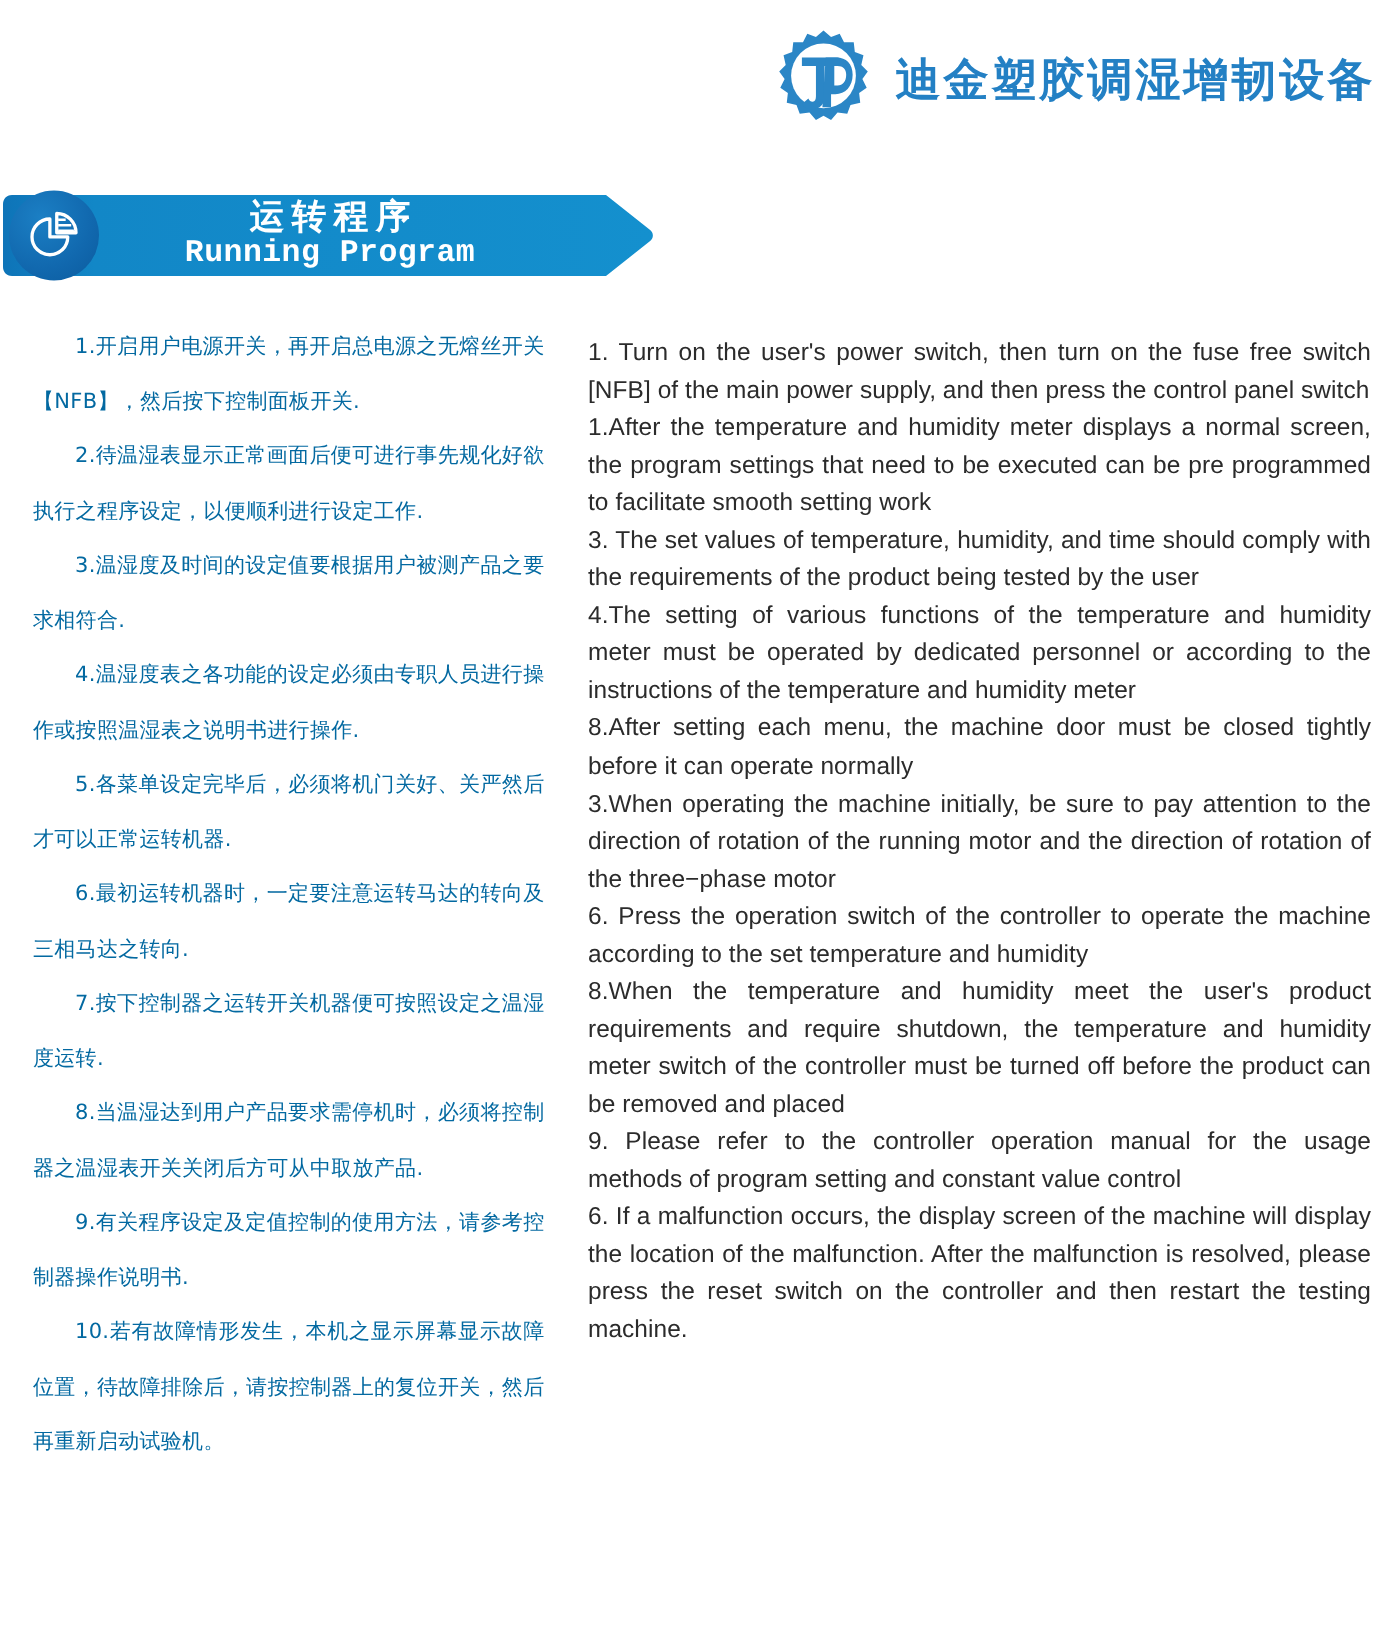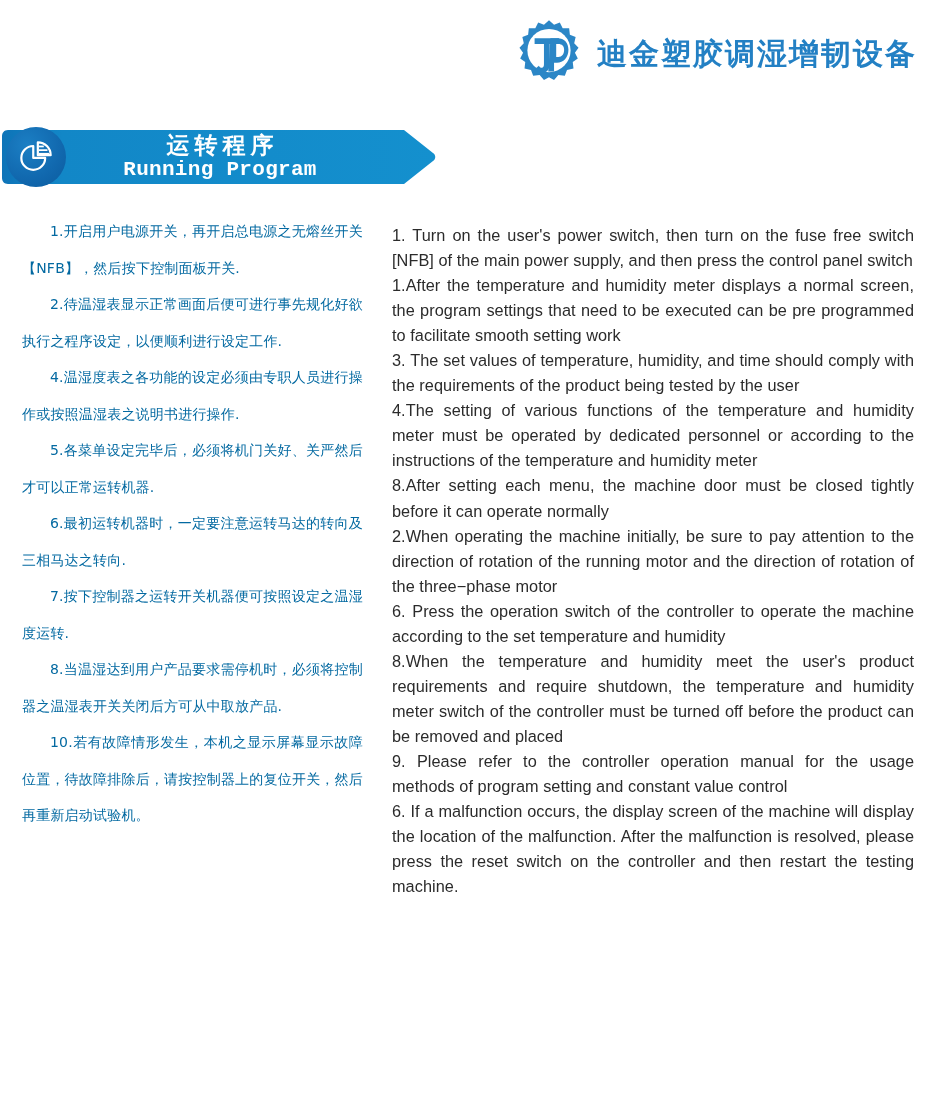--- a/index.html
+++ b/index.html
@@ -213,34 +213,36 @@
       <div class="banner-en">Running Program</div>
     </div>
   </div>
 </div>
 
 <div class="columns">
 
   <div class="col-cn">
     <p class="p-cn">1.开启用户电源开关，再开启总电源之无熔丝开关【NFB】，然后按下控制面板开关.</p>
     <p class="p-cn">2.待温湿表显示正常画面后便可进行事先规化好欲执行之程序设定，以便顺利进行设定工作.</p>
+    <p class="p-cn">3.温湿度及时间的设定值要根据用户被测产品之要求相符合.</p>
     <p class="p-cn">4.温湿度表之各功能的设定必须由专职人员进行操作或按照温湿表之说明书进行操作.</p>
     <p class="p-cn">5.各菜单设定完毕后，必须将机门关好、关严然后才可以正常运转机器.</p>
     <p class="p-cn">6.最初运转机器时，一定要注意运转马达的转向及三相马达之转向.</p>
     <p class="p-cn">7.按下控制器之运转开关机器便可按照设定之温湿度运转.</p>
     <p class="p-cn">8.当温湿达到用户产品要求需停机时，必须将控制器之温湿表开关关闭后方可从中取放产品.</p>
+    <p class="p-cn">9.有关程序设定及定值控制的使用方法，请参考控制器操作说明书.</p>
     <p class="p-cn">10.若有故障情形发生，本机之显示屏幕显示故障位置，待故障排除后，请按控制器上的复位开关，然后再重新启动试验机。</p>
   </div>
 
   <div class="col-en">
     <p class="p-en">1. Turn on the user's power switch, then turn on the fuse free switch [NFB] of the main power supply, and then press the control panel switch</p>
     <p class="p-en">1.After the temperature and humidity meter displays a normal screen, the program settings that need to be executed can be pre programmed to facilitate smooth setting work</p>
     <p class="p-en">3. The set values of temperature, humidity, and time should comply with the requirements of the product being tested by the user</p>
     <p class="p-en">4.The setting of various functions of the temperature and humidity meter must be operated by dedicated personnel or according to the instructions of the temperature and humidity meter</p>
     <p class="p-en">8.After setting each menu, the machine door must be closed tightly before it can operate normally</p>
-    <p class="p-en">2.When operating the machine initially, be sure to pay attention to the direction of rotation of the running motor and the direction of rotation of the three−phase motor</p>
+    <p class="p-en">3.When operating the machine initially, be sure to pay attention to the direction of rotation of the running motor and the direction of rotation of the three−phase motor</p>
     <p class="p-en">6. Press the operation switch of the controller to operate the machine according to the set temperature and humidity</p>
     <p class="p-en">8.When the temperature and humidity meet the user's product requirements and require shutdown, the temperature and humidity meter switch of the controller must be turned off before the product can be removed and placed</p>
     <p class="p-en">9. Please refer to the controller operation manual for the usage methods of program setting and constant value control</p>
     <p class="p-en">6. If a malfunction occurs, the display screen of the machine will display the location of the malfunction. After the malfunction is resolved, please press the reset switch on the controller and then restart the testing machine.</p>
   </div>
 
 </div>
 
 </body></html>

